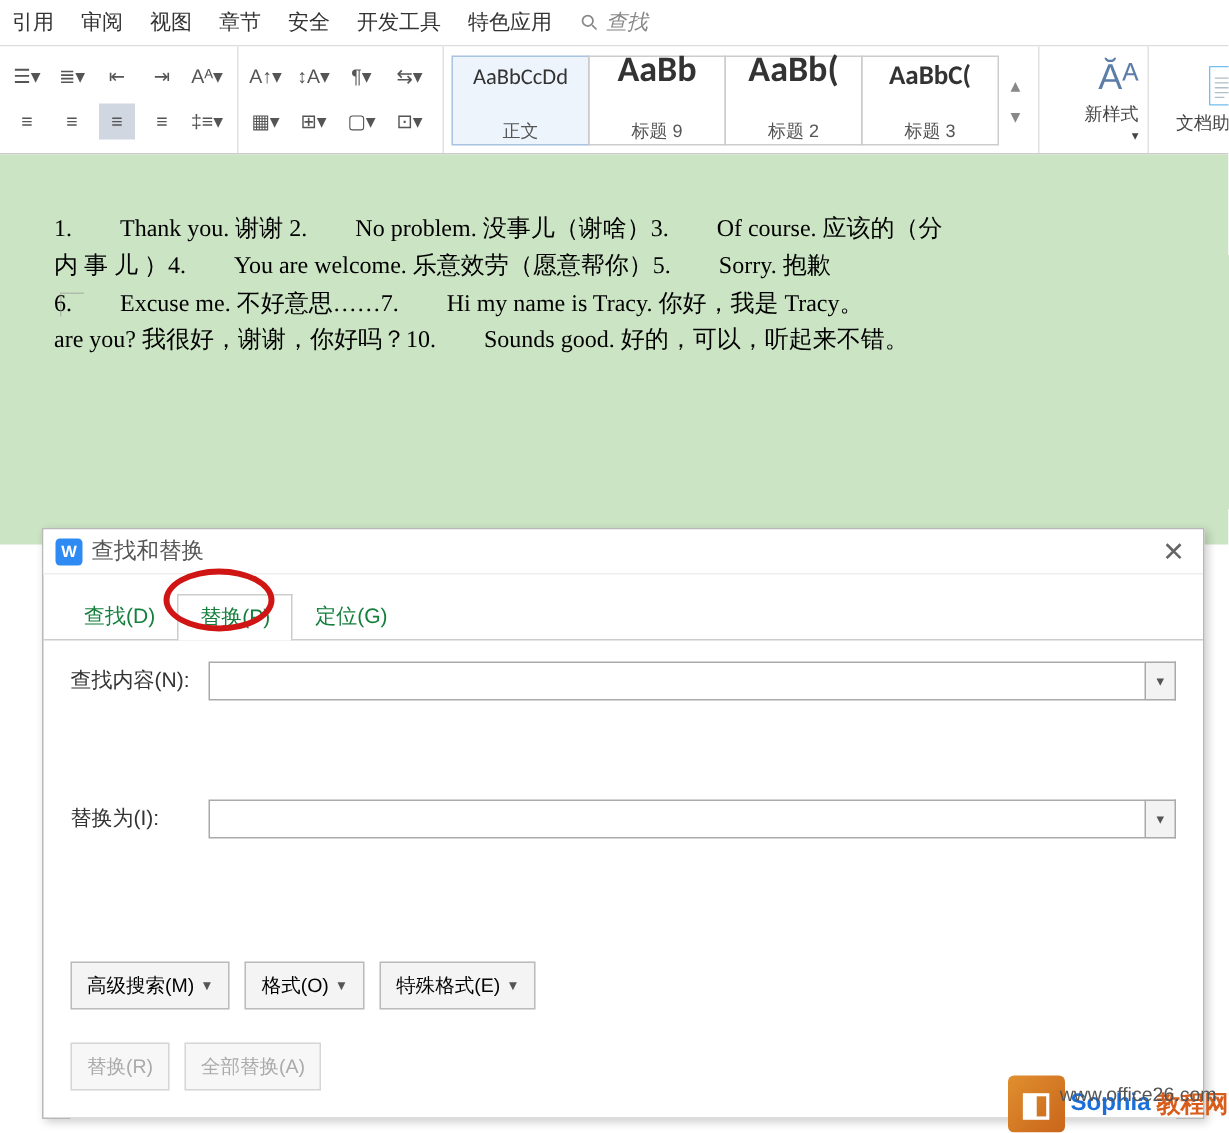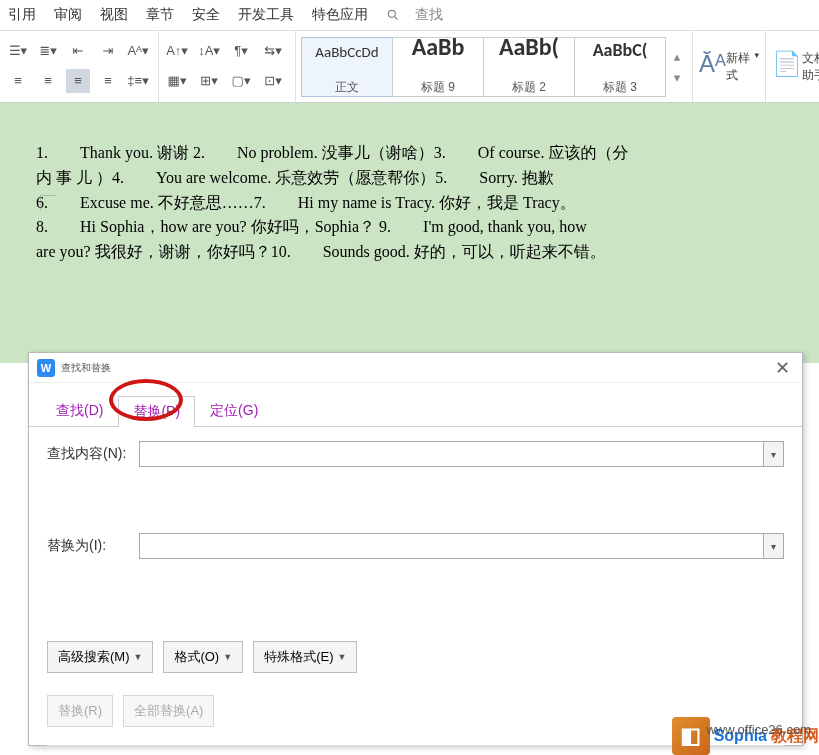--- a/index.html
+++ b/index.html
@@ -1,50 +1,50 @@
 <!DOCTYPE html>
 <html><head>
   <meta charset="utf-8">
   <style>
     * { box-sizing: border-box; margin: 0; padding: 0; }
     body { font-family: "Microsoft YaHei", "SimSun", Arial, sans-serif; font-size: 13px; background: #fff; width: 819px; height: 755px; overflow: hidden; position: relative; }
     
     .menu-bar { display: flex; gap: 18px; padding: 6px 8px; font-size: 14px; color: #333; border-bottom: 1px solid #ddd; }
     .menu-item { cursor: pointer; }
-    .search-menu { display: flex; align-items: center; gap: 15px; color: #888; }
+    .search-menu { display: flex; align-items: center; gap: 4px; color: #888; font-style: italic; }
     .mag-icon { width: 14px; height: 14px; }
     
     .ribbon { display: flex; align-items: stretch; height: 72px; border-bottom: 1px solid #ccc; background: #fff; }
     .ribbon-group { display: flex; align-items: center; padding: 4px 6px; border-right: 1px solid #e0e0e0; }
     .icon-grid { display: grid; grid-template-columns: repeat(5, 26px); grid-template-rows: 26px 26px; gap: 4px 4px; }
     .icon-grid2 { display: grid; grid-template-columns: repeat(4, 28px); grid-template-rows: 26px 26px; gap: 4px 4px; }
     .toolbar-icon { width: 24px; height: 24px; display:flex; align-items:center; justify-content:center; color:#555; cursor:pointer; font-size:13px; }
     .toolbar-icon.active { background:#d0d7e0; }
     .styles-gallery { display:flex; align-items:center; }
     .style-box { width: 92px; height: 60px; border: 1px solid #ccc; display:flex; flex-direction:column; align-items:center; justify-content:flex-end; margin-left:-1px; cursor:pointer; }
     .style-box:first-child { border-color:#a9c3e0; background:#eef4fb; }
     .style-preview { font-family: "Calibri", Arial; font-size:15px; color:#333; }
     .style-preview.big { font-size:24px; font-weight:bold; }
     .style-name { font-size:12px; color:#555; margin-top:18px; }
     .style-arrow { width:18px; display:flex; flex-direction:column; align-items:center; justify-content:center; gap:6px; color:#888; margin-left:2px; }
-    .ribbon-btn { display:flex; flex-direction:row; align-items:flex-start; justify-content:center; width:60px; cursor:pointer; color:#444; font-size:12px; }
+    .ribbon-btn { display:flex; flex-direction:column; align-items:flex-end; justify-content:center; width:60px; cursor:pointer; color:#444; font-size:12px; }
     .ribbon-btn-icon { font-size:24px; margin-bottom:2px; color:#5b7da8; }
     
     .doc-area { background:#cbe4c4; height: 260px; padding: 20px 36px 0; position:relative; }
     .corner { position:absolute; top:92px; left:40px; width:16px; height:16px; border-left:1px solid #888; border-top:1px solid #888; opacity:0.4; }
     .doc-text { color:#000; font-size:16px; line-height:1.55; padding-top: 18px; font-family: "Times New Roman", "SimSun"; }
     
     .dialog { position:absolute; left:28px; top:352px; width:775px; height:394px; background:#fff; border:1px solid #b8b8b8; box-shadow:2px 2px 6px rgba(0,0,0,0.2); }
     .dlg-title { height:30px; display:flex; align-items:center; padding:0 8px; background:#fff; border-bottom:1px solid #eee; }
     .wps-logo { width:18px; height:18px; background:#2f8bf4; border-radius:3px; color:#fff; display:flex; align-items:center; justify-content:center; font-size:11px; font-weight:bold; margin-right:6px; }
-    .dlg-title-text { font-size:10px; color:#555; flex:1; }
+    .dlg-title-text { font-size:15px; color:#555; flex:1; }
     .close-x { font-size:18px; color:#666; cursor:pointer; padding:0 4px; }
     
     .tabs { display:flex; padding:12px 0 0 12px; border-bottom:1px solid #ccc; }
-    .tab { padding:6px 14px; font-size:14px; color:#a21caf; cursor:pointer; border:1px solid transparent; border-bottom:none; position:relative; }
+    .tab { padding:6px 14px; font-size:14px; color:#15803d; cursor:pointer; border:1px solid transparent; border-bottom:none; position:relative; }
     .tab.active { border-color:#ccc; background:#fff; top:1px; }
     .red-circle { position:absolute; border:4px solid #d01515; border-radius:50%; width:74px; height:42px; pointer-events:none; }
     
     .dlg-body { padding:14px 18px; }
     .form-row { display:flex; align-items:center; margin-bottom:10px; }
     .form-label { width:92px; font-size:14px; color:#333; }
     .form-input { flex:1; height:26px; border:1px solid #aaa; padding:0 4px; }
     .input-wrap { flex:1; position:relative; display:flex; }
     .combo-btn { width:20px; border:1px solid #aaa; border-left:none; background:#f3f3f3; display:flex; align-items:center; justify-content:center; cursor:pointer; color:#555; font-size:10px; }
     .gap { height:56px; }
@@ -146,21 +146,20 @@
     </div>
   </div>
 </div>
 
 <div class="doc-area">
   <div class="corner"></div>
   <div class="doc-text">
     <div>1.　　Thank you. 谢谢 2.　　No problem. 没事儿（谢啥）3.　　Of course. 应该的（分</div>
     <div>内 事 儿 ）4.　　You are welcome. 乐意效劳（愿意帮你）5.　　Sorry. 抱歉</div>
     <div>6.　　Excuse me. 不好意思……7.　　Hi my name is Tracy. 你好，我是 Tracy。</div>
-    <div>8.　　Hi Sophia，how are you? 你好吗，Sophia？ 9.　　I'm good, thank you, how</div>
     <div>are you? 我很好，谢谢，你好吗？10.　　Sounds good. 好的，可以，听起来不错。</div>
   </div>
 </div>
 
 <div class="dialog">
   <div class="dlg-title">
     <div class="wps-logo">W</div>
     <div class="dlg-title-text">查找和替换</div>
     <div class="close-x">✕</div>
   </div>

